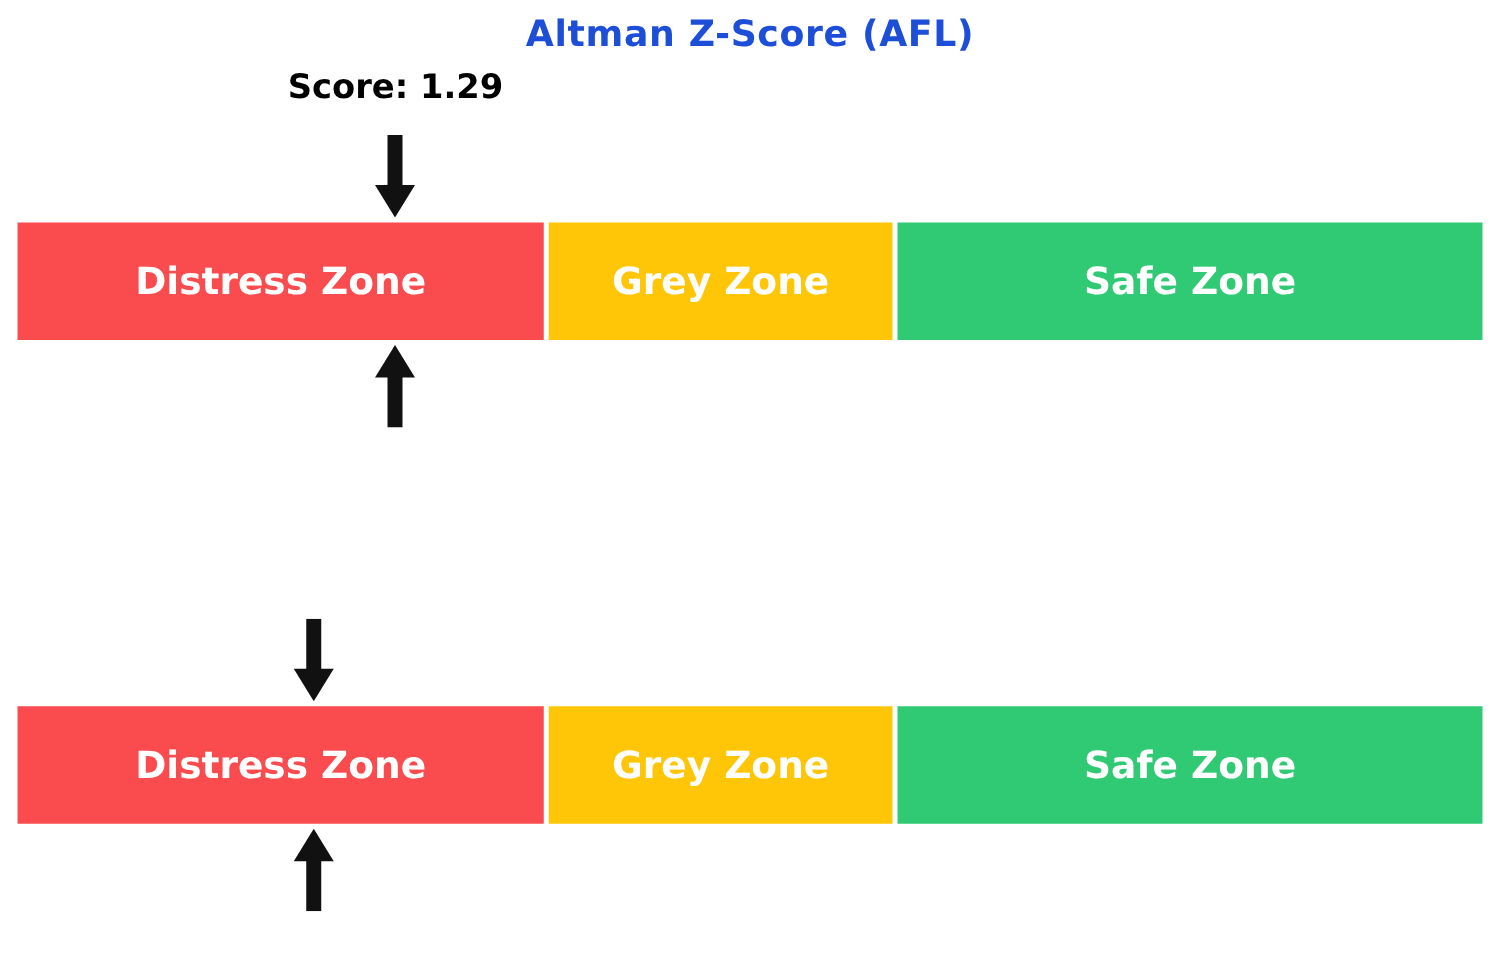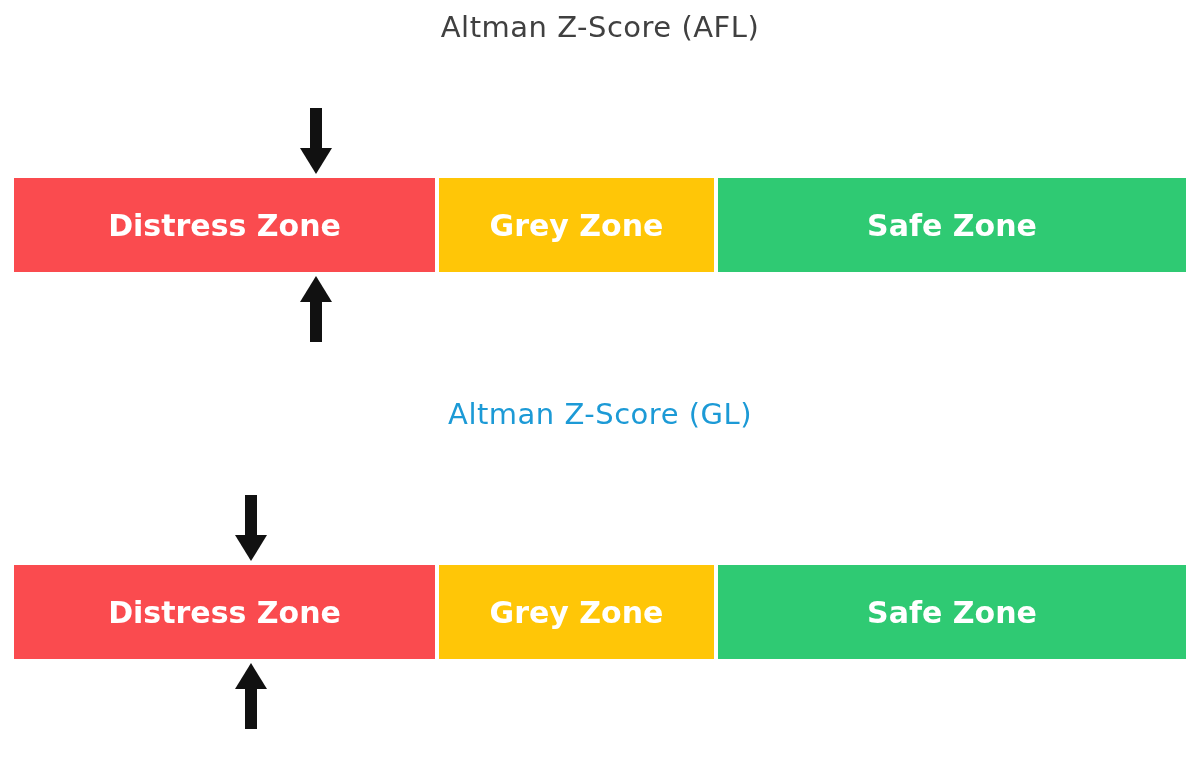--- a/index.html
+++ b/index.html
@@ -69,21 +69,22 @@
     font-weight: 700;
     white-space: nowrap;
   }
 </style>
 </head>
 <body>
 
 <div id="stage">
 
   <section class="chart" style="top:0">
-    <h2 class="chart-title" style="color: #404040;">Altman Z-Score (AFL)</h2>
+    <h2 class="chart-title" style="color: #1d4ed8; font-weight: bold;">Altman Z-Score (AFL)</h2>
+    <div class="score-label" style="left: 316.376px; color: rgb(0, 0, 0);">Score: 1.29</div>
     <div class="arrow arrow-down" style="left: 299.376px;">
       <svg width="34" height="66" viewBox="0 0 34 66">
         <rect x="11" y="0" width="12" height="42" class="arrow-fill" fill="#111111"></rect>
         <polygon points="1,40 33,40 17,66" class="arrow-fill" fill="#111111"></polygon>
       </svg>
     </div>
     <div class="zone-bar">
       <div class="zone" style="background: rgb(250, 75, 79); width: 421px;">
         <span style="color: rgb(255, 255, 255);">Distress Zone</span>
       </div>
@@ -96,21 +97,20 @@
     </div>
     <div class="arrow arrow-up" style="left: 299.376px;">
       <svg width="34" height="66" viewBox="0 0 34 66">
         <polygon points="17,0 1,26 33,26" class="arrow-fill" fill="#111111"></polygon>
         <rect x="11" y="24" width="12" height="42" class="arrow-fill" fill="#111111"></rect>
       </svg>
     </div>
   </section>
 
   <section class="chart" style="top:387px">
-    <h2 class="chart-title" style="color: rgb(28, 154, 214);">Altman Z-Score (GL)</h2>
     <div class="arrow arrow-down" style="left: 233.744px;">
       <svg width="34" height="66" viewBox="0 0 34 66">
         <rect x="11" y="0" width="12" height="42" class="arrow-fill" fill="#111111"></rect>
         <polygon points="1,40 33,40 17,66" class="arrow-fill" fill="#111111"></polygon>
       </svg>
     </div>
     <div class="zone-bar">
       <div class="zone" style="background: rgb(250, 75, 79); width: 421px;">
         <span style="color: rgb(255, 255, 255);">Distress Zone</span>
       </div>

